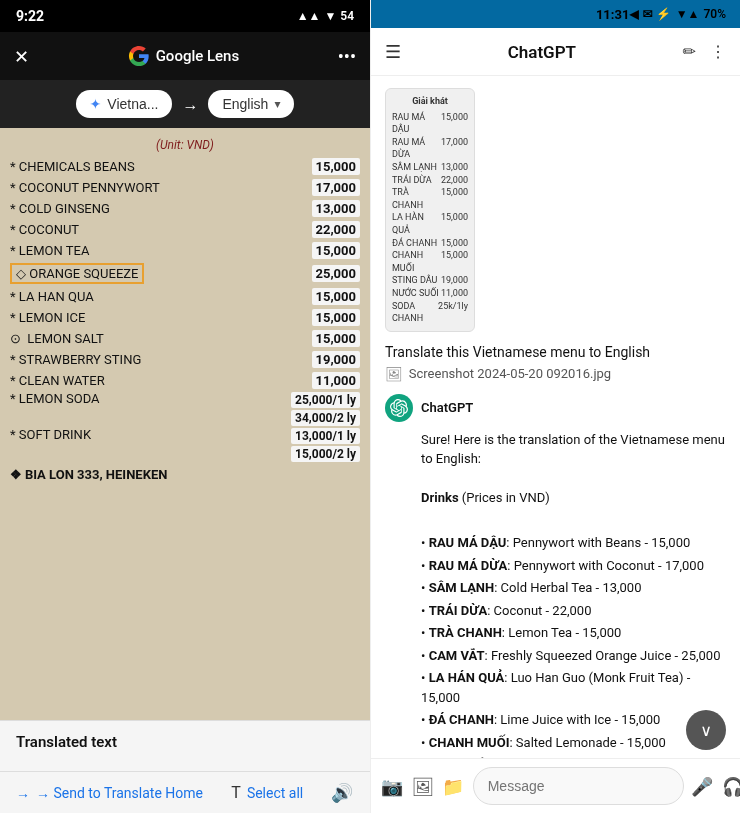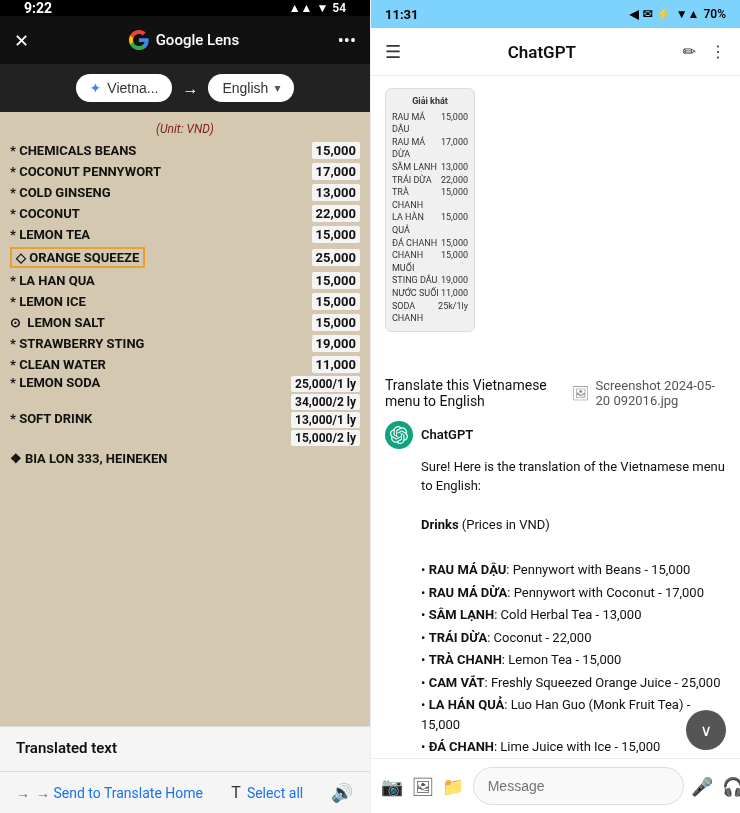--- a/index.html
+++ b/index.html
@@ -20,26 +20,26 @@
       display: flex;
       flex-direction: column;
       position: relative;
       overflow: hidden;
     }
 
     .left-status-bar {
       display: flex;
       justify-content: space-between;
       align-items: center;
-      padding: 8px 24px;
+      padding: 8px 16px;
       background: #000;
       color: #fff;
       font-size: 13px;
       font-weight: 600;
-      height: 16px;
+      height: 32px;
     }
 
     .left-status-bar .time { font-size: 14px; font-weight: 700; }
     .left-status-bar .icons { display: flex; gap: 4px; align-items: center; font-size: 12px; }
 
     .left-header {
       display: flex;
       align-items: center;
       justify-content: space-between;
       padding: 8px 14px;
@@ -138,21 +138,21 @@
 
     .menu-item {
       display: flex;
       justify-content: space-between;
       align-items: center;
       margin: 2px 0;
     }
 
     .menu-item-name {
       font-size: 13px;
-      font-weight: 700;
+      font-weight: 400;
       color: #111;
       text-transform: uppercase;
     }
 
     .menu-item-price {
       font-size: 13px;
       font-weight: 700;
       color: #111;
       background: #f5f5f5;
       padding: 1px 4px;
@@ -199,21 +199,21 @@
     .translated-section {
       background: #f5f5f5;
       padding: 12px 16px 8px;
       border-top: 1px solid #ddd;
     }
 
     .translated-title {
       font-size: 15px;
       font-weight: 600;
       color: #111;
-      margin-bottom: 6px;
+      margin-bottom: 12px;
     }
 
     .translated-bottom-bar {
       display: flex;
       align-items: center;
       justify-content: space-between;
       padding: 10px 16px;
       background: #f5f5f5;
       border-top: 1px solid #ddd;
     }
@@ -247,24 +247,24 @@
       width: 370px;
       height: 813px;
       background: #fff;
       display: flex;
       flex-direction: column;
       border-left: 1px solid #eee;
     }
 
     .right-status-bar {
       display: flex;
-      justify-content: space-between;
+      justify-content: flex-end;
       align-items: center;
       padding: 6px 14px;
-      background: #7dd3fc;
+      background: #0369a1;
       font-size: 12px;
       font-weight: 600;
       color: #000;
       height: 28px;
     }
 
     .right-status-bar .time { font-size: 13px; font-weight: 700; }
     .right-status-bar .icons { display: flex; gap: 4px; align-items: center; }
 
     .right-header {
@@ -327,23 +327,22 @@
       margin-bottom: 3px;
     }
 
     .menu-thumbnail .thumb-row {
       display: flex;
       justify-content: space-between;
     }
 
     .user-query-section {
       display: flex;
-      flex-direction: row;
+      flex-direction: column;
       gap: 6px;
-      margin-top: 33px;
     }
 
     .user-query-text {
       font-size: 14px;
       color: #111;
     }
 
     .screenshot-label {
       display: flex;
       align-items: center;

